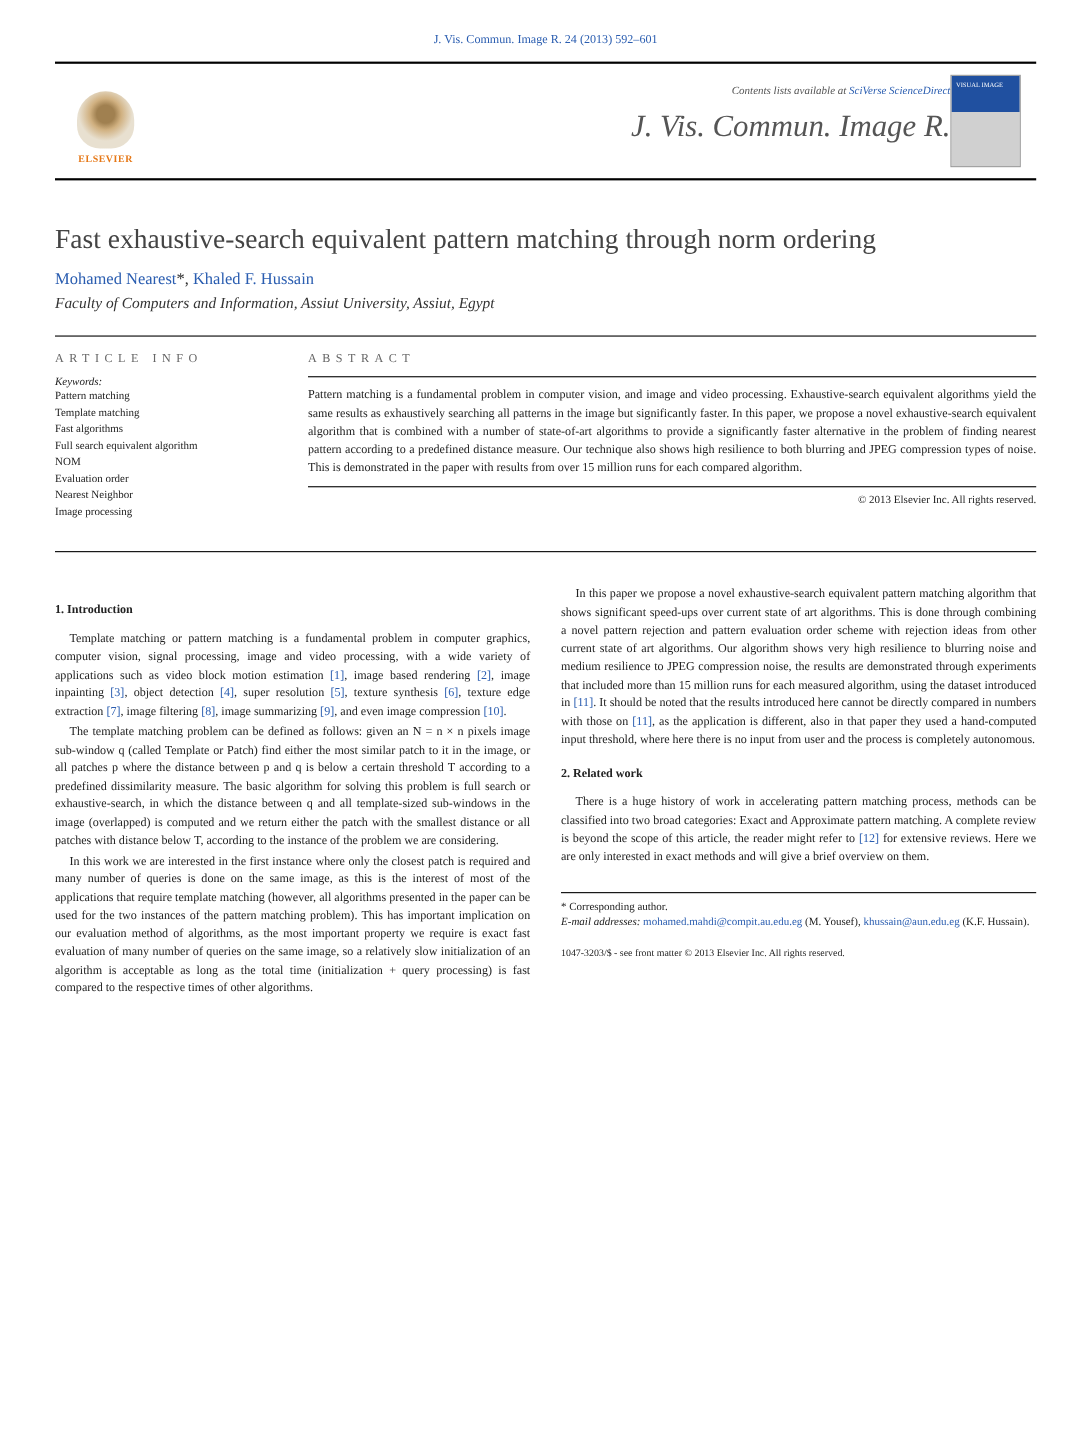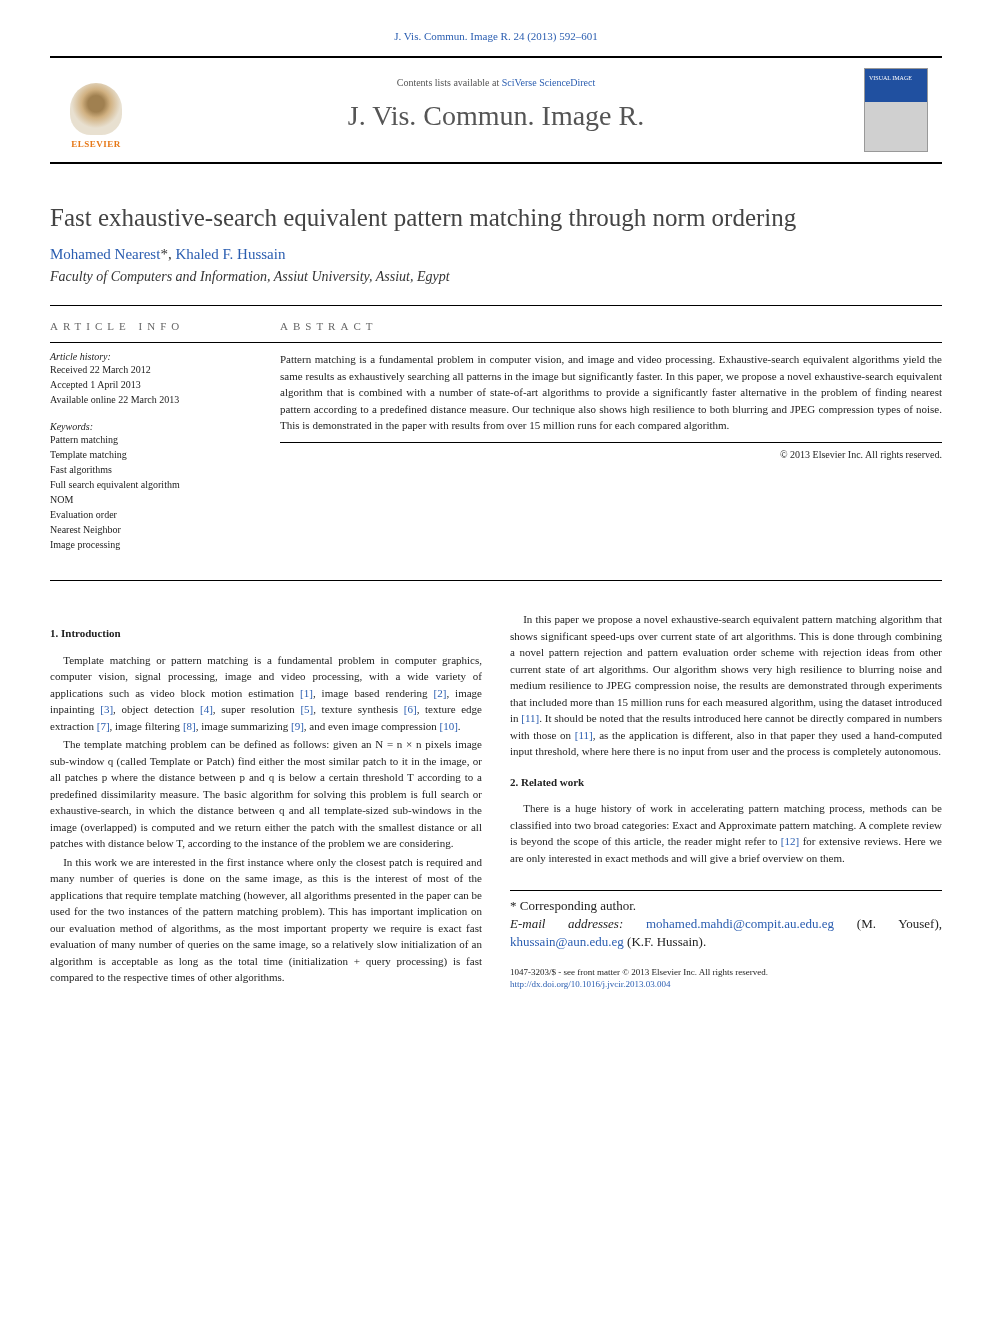--- a/index.html
+++ b/index.html
@@ -42,21 +42,22 @@
       margin-bottom: 4px;
     }
     .elsevier-text {
       font-size: 9px;
       color: #e67817;
       font-weight: bold;
       letter-spacing: 0.5px;
     }
     .journal-center {
       flex: 1;
-      text-align: center;
+      text-align: right;
+      font-style: italic;
     }
     .contents-line {
       font-size: 10px;
       color: #555;
       margin-bottom: 12px;
     }
     .contents-line a { color: #2a5db0; text-decoration: none; }
     .journal-title {
       font-size: 28px;
       font-weight: normal;
@@ -165,21 +166,21 @@
     }
     .para {
       text-indent: 1.2em;
       margin-bottom: 2px;
     }
     .body-cols a { color: #2a5db0; text-decoration: none; }
     .footnotes {
       border-top: 1px solid #000;
       margin-top: 24px;
       padding-top: 6px;
-      font-size: 13px;
+      font-size: 10px;
       line-height: 1.4;
       break-inside: avoid;
     }
     .footnotes a { color: #2a5db0; text-decoration: none; }
     .footer-meta {
       font-size: 9px;
       margin-top: 14px;
       line-height: 1.4;
       break-inside: avoid;
     }
@@ -208,26 +209,20 @@
 
 <div class="authors">
   <a href="#">Mohamed Nearest</a><span>*</span><span>, </span><a href="#">Khaled F. Hussain</a>
 </div>
 
 <div class="affiliation">Faculty of Computers and Information, Assiut University, Assiut, Egypt</div>
 
 <div class="info-abstract-row">
   <div class="article-info">
     <div class="info-heading">ARTICLE INFO</div>
-    <div class="info-block" style="border-top:1px solid #000;padding-top:8px;">
-      <div class="label">Article history:</div>
-      <div class="info-line">Received 22 March 2012</div>
-      <div class="info-line">Accepted 1 April 2013</div>
-      <div class="info-line">Available online 22 March 2013</div>
-    </div>
     <div class="info-block">
       <div class="label">Keywords:</div>
       <div class="keywords-list">
         <div>Pattern matching</div>
         <div>Template matching</div>
         <div>Fast algorithms</div>
         <div>Full search equivalent algorithm</div>
         <div>NOM</div>
         <div>Evaluation order</div>
         <div>Nearest Neighbor</div>
@@ -268,16 +263,15 @@
 
   <div class="footnotes">
     <div>* Corresponding author.</div>
     <div>
       <em><span>E-mail addresses: </span></em><a href="#">mohamed.mahdi@compit.au.edu.eg</a><span> (M. Yousef), </span><a href="#">khussain@aun.edu.eg</a><span> (K.F. Hussain).</span>
     </div>
   </div>
 
   <div class="footer-meta">
     <div>1047-3203/$ - see front matter © 2013 Elsevier Inc. All rights reserved.</div>
-    <div><a href="#">http://dx.doi.org/10.1016/j.jvcir.2013.03.004</a></div>
   </div>
 
 </div>
 
 </body></html>

